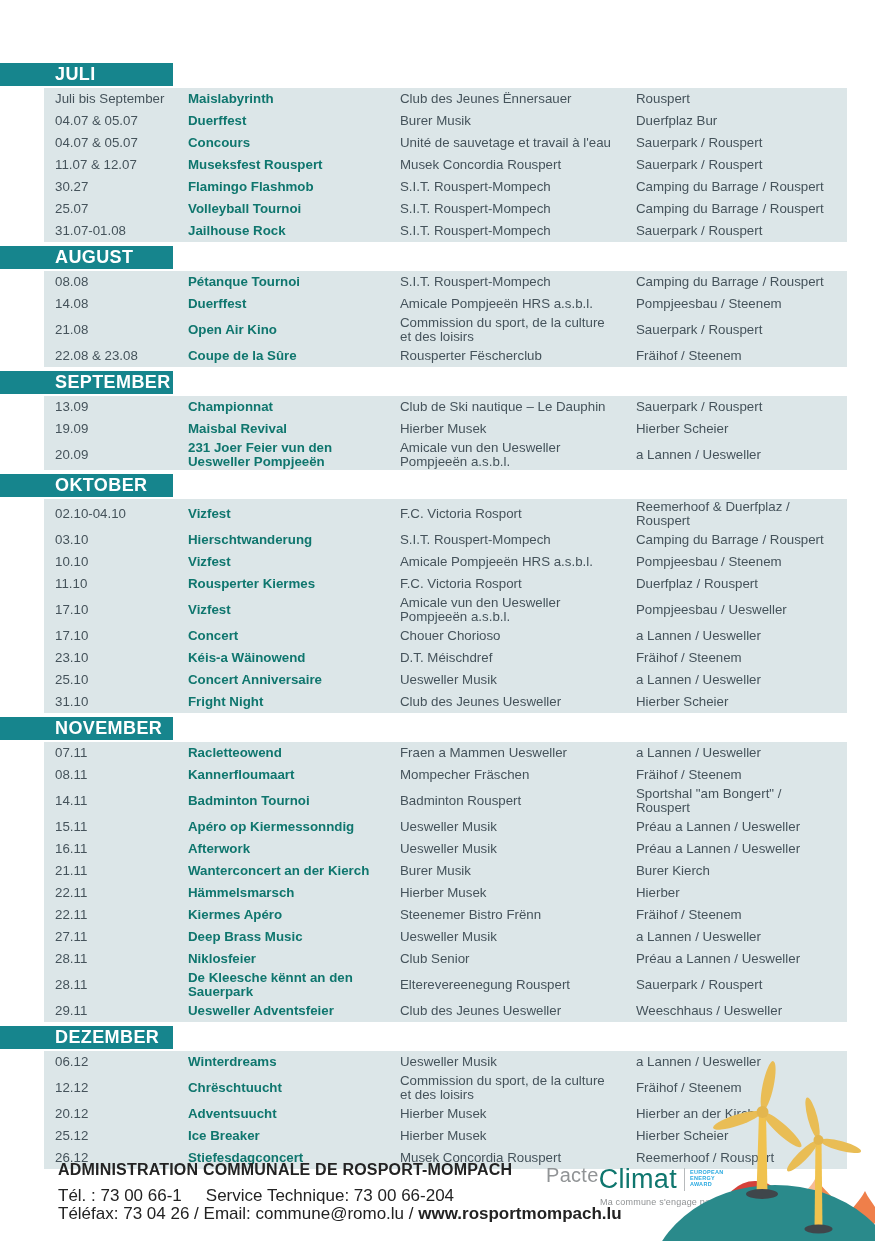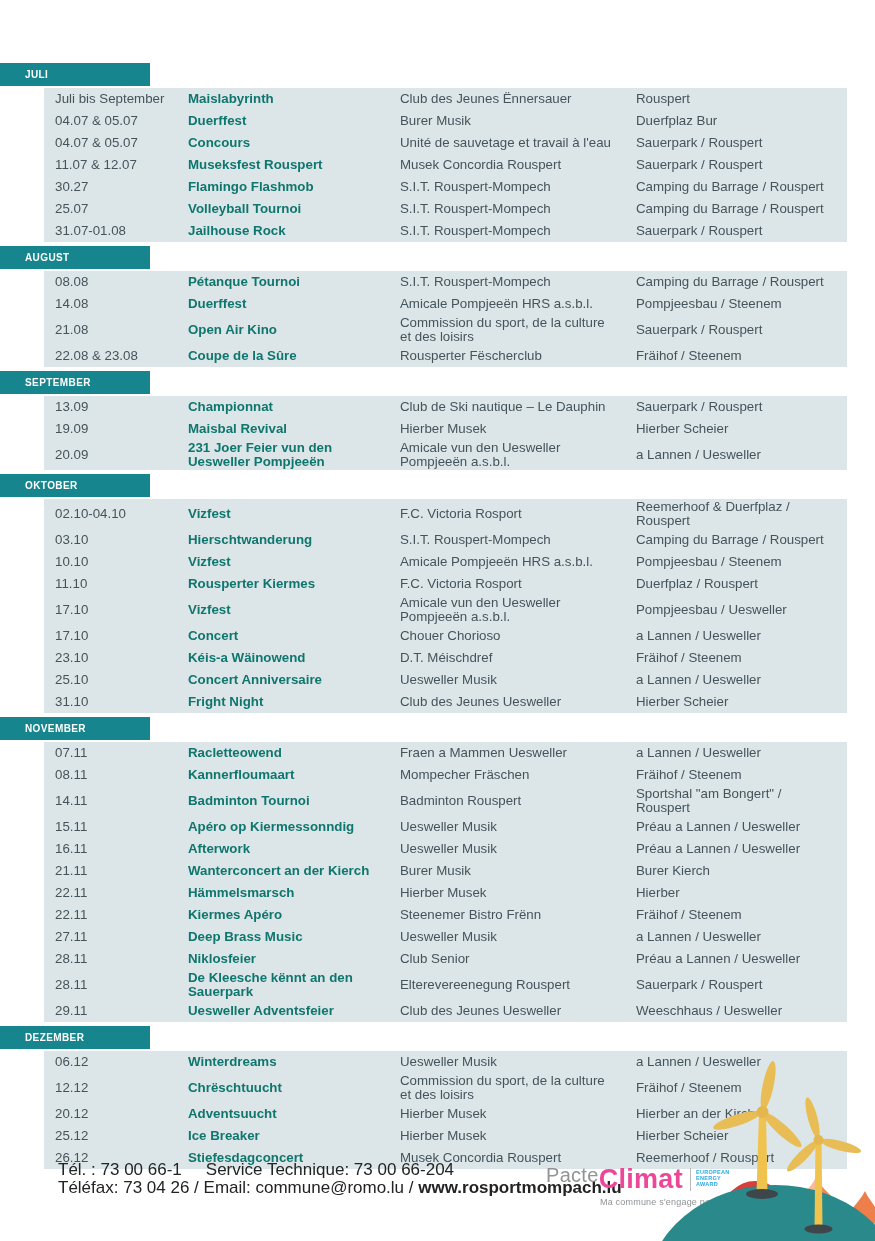--- a/index.html
+++ b/index.html
@@ -6,26 +6,26 @@
   html,body { width:875px; height:1241px; }
   body {
     position:relative;
     background:#ffffff;
     font-family:"Liberation Sans", sans-serif;
     overflow:hidden;
   }
   .calendar { padding-top:63px; }
   .month { margin-bottom:4px; }
   .month-bar {
-    width:150px; height:23px;
+    width:173px; height:23px;
     background:#16858d;
     color:#ffffff;
-    font-size:10px; font-weight:700;
+    font-size:18px; font-weight:700;
     line-height:23px;
-    padding-left:25px;
+    padding-left:55px;
     letter-spacing:0.4px;
     margin-bottom:2px;
   }
   .month-body {
     margin-left:44px;
     width:803px;
     background:#dce6e8;
   }
   .row {
     display:flex;
@@ -57,21 +57,21 @@
   .footer-line { font-size:17px; line-height:18px; }
   .footer-line .gap { display:inline-block; width:24px; }
   .footer-line strong { font-weight:700; }
 
   .logo {
     position:absolute;
     left:546px; top:1164px;
   }
   .logo-main { display:flex; align-items:flex-start; }
   .logo-pacte  { font-size:20px; color:#919496; letter-spacing:0.3px; }
-  .logo-climat { font-size:27px; color:#ec4899; font-weight:700; letter-spacing:0.3px; }
+  .logo-climat { font-size:27px; color:#0f766e; font-weight:400; letter-spacing:0.3px; }
   .logo-divider { width:1px; height:23px; background:#b7babc; margin:4px 5px 0 7px; }
   .logo-eea {
     font-size:5.5px; line-height:6px;
     color:#29a9e0; font-weight:700;
     letter-spacing:0.3px;
     white-space:pre-line;
     padding-top:5px;
   }
   .logo-tagline {
     font-size:9px; color:#8f9294;
@@ -411,20 +411,21 @@
     <div class="cell date">26.12</div>
     <div class="cell event">Stiefesdagconcert</div>
     <div class="cell org">Musek Concordia Rouspert</div>
     <div class="cell loc">Reemerhoof / Rouspert</div>
   </div>
 </div>
   </section>
 </main>
 
 <footer class="footer">
+  <div class="footer-title">ADMINISTRATION COMMUNALE DE ROSPORT-MOMPACH</div>
   <div class="footer-line">
     <span>Tél. : 73 00 66-1</span><span class="gap"></span><span>Service Technique: 73 00 66-204</span>
   </div>
   <div class="footer-line">
     <span>Téléfax: 73 04 26 / Email: commune@romo.lu / </span><strong>www.rosportmompach.lu</strong>
   </div>
 </footer>
 
 <div class="logo">
   <div class="logo-main">

